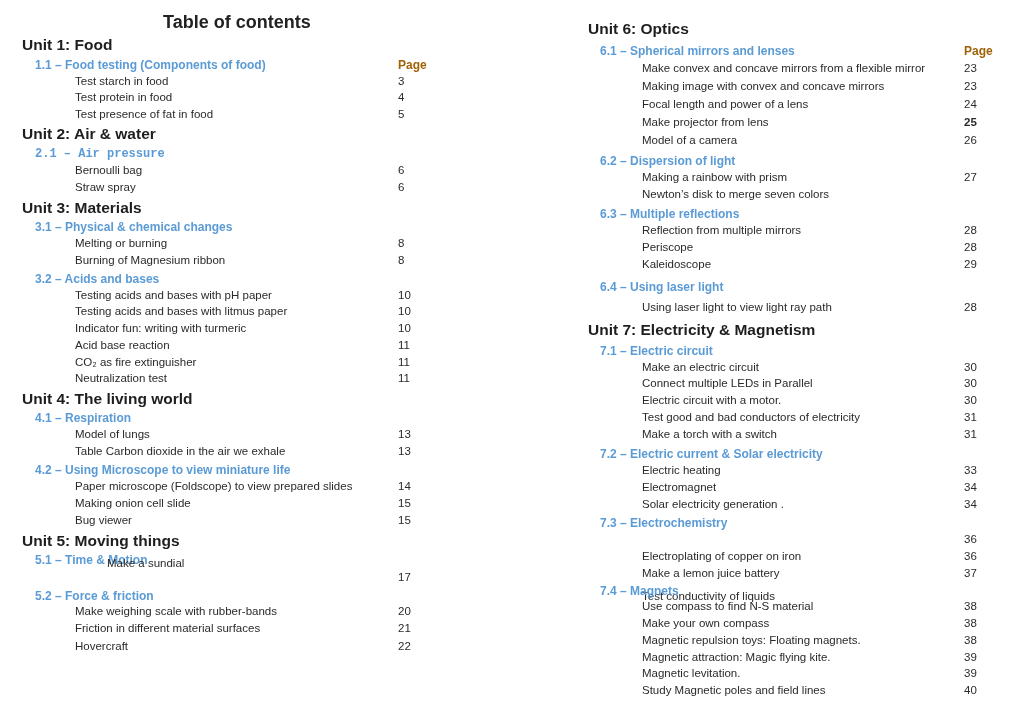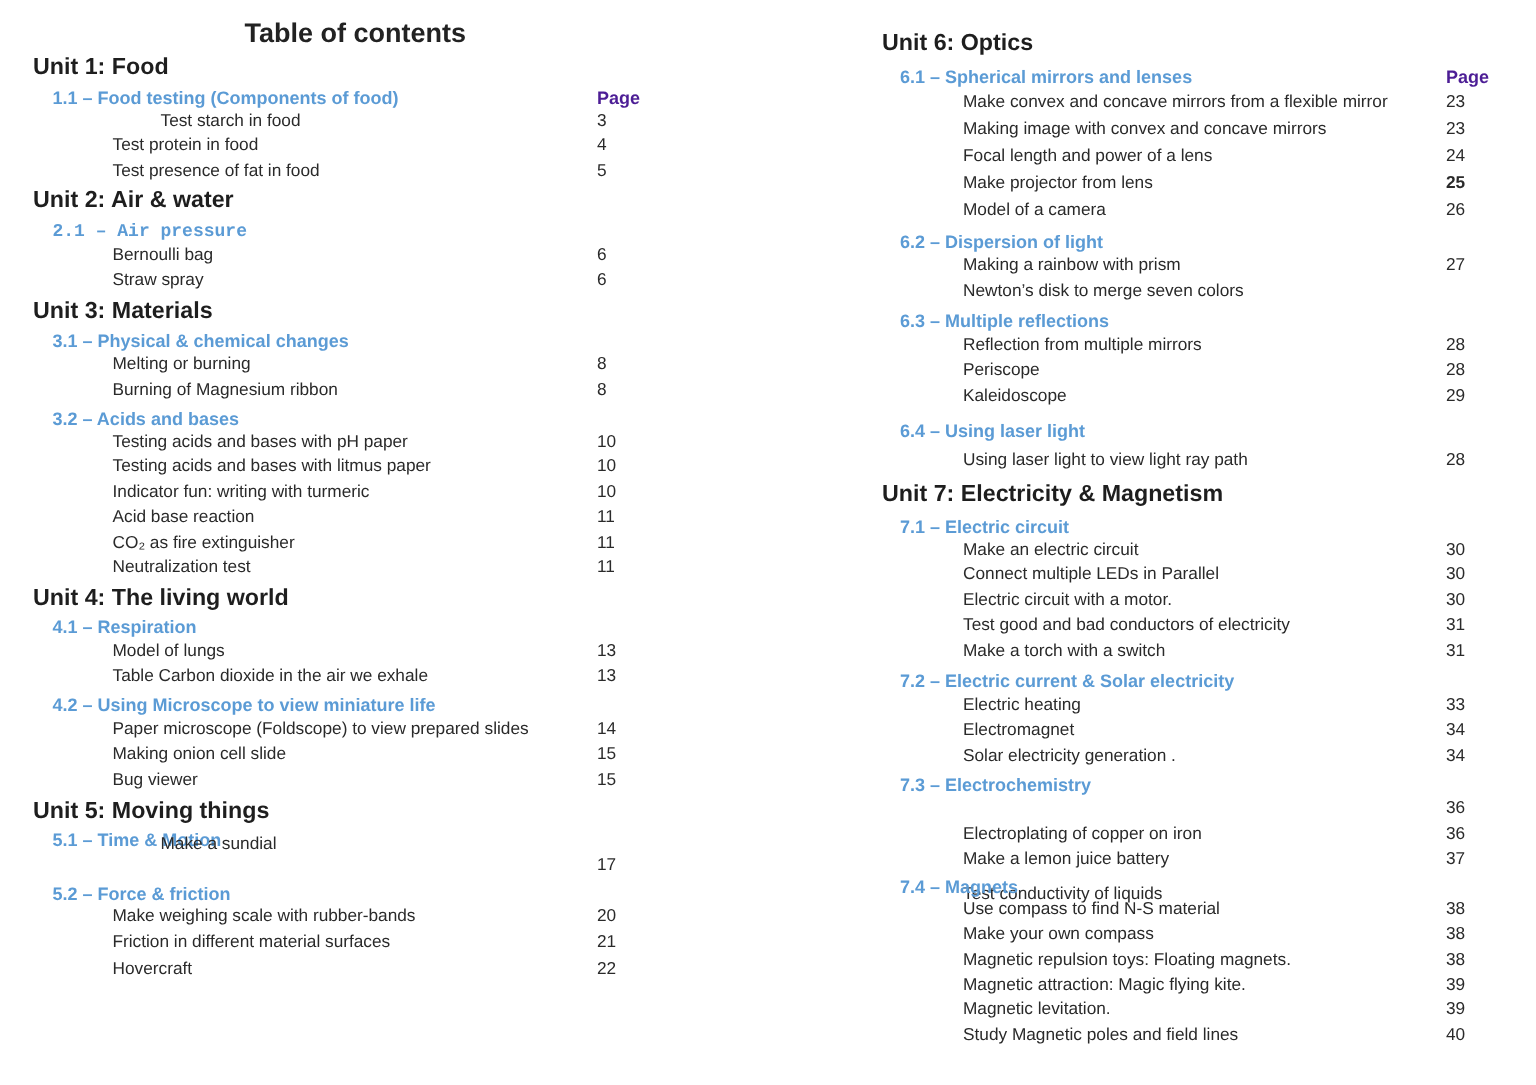--- a/index.html
+++ b/index.html
@@ -6,32 +6,32 @@
   body { width: 1024px; height: 723px; position: relative; overflow: hidden;
          font-family: "Liberation Sans", "DejaVu Sans", sans-serif; color: #222; }
   .page { position: absolute; top: 0; }
   #left-page { left: 0; width: 512px; }
   #right-page { left: 580px; width: 444px; }
   .toc-title { position: absolute; top: 12px; left: 163px; font-size: 18px; font-weight: bold; color: #222; white-space: nowrap; }
   .unit { position: absolute; font-size: 15.5px; font-weight: bold; color: #1e1e1e; white-space: nowrap; }
   .section { position: absolute; font-size: 12px; font-weight: bold; color: #5b9bd5; white-space: nowrap; }
   .item { position: absolute; font-size: 11.5px; color: #2a2a2a; white-space: nowrap; }
   .pg { position: absolute; font-size: 11.5px; color: #2a2a2a; white-space: nowrap; }
-  .page-hdr { position: absolute; font-size: 12px; font-weight: bold; color: #4c1d95; }
+  .page-hdr { position: absolute; font-size: 12px; font-weight: bold; color: #a16207; }
 </style>
 </head>
 <body>
 
 <div id="left-page" class="page">
   <div class="toc-title">Table of contents</div>
   <div class="page-hdr" style="left:398px;top:58px;">Page</div>
 <div class="unit" style="left: 22px; top: 36px;">Unit 1: Food</div>
     <div class="section" style="left: 35px; top: 58px;">1.1 – Food testing (Components of food)</div>
     <div>
-      <div class="item" style="left: 75px; top: 75px; margin-left: 32px;">Test starch in food</div>
+      <div class="item" style="left: 75px; top: 75px;">Test starch in food</div>
       <div class="pg" style="left: 398px; top: 75px;">3</div>
     </div>
     <div>
       <div class="item" style="left: 75px; top: 91px;">Test protein in food</div>
       <div class="pg" style="left: 398px; top: 91px;">4</div>
     </div>
     <div>
       <div class="item" style="left: 75px; top: 108px;">Test presence of fat in food</div>
       <div class="pg" style="left: 398px; top: 108px;">5</div>
     </div>

